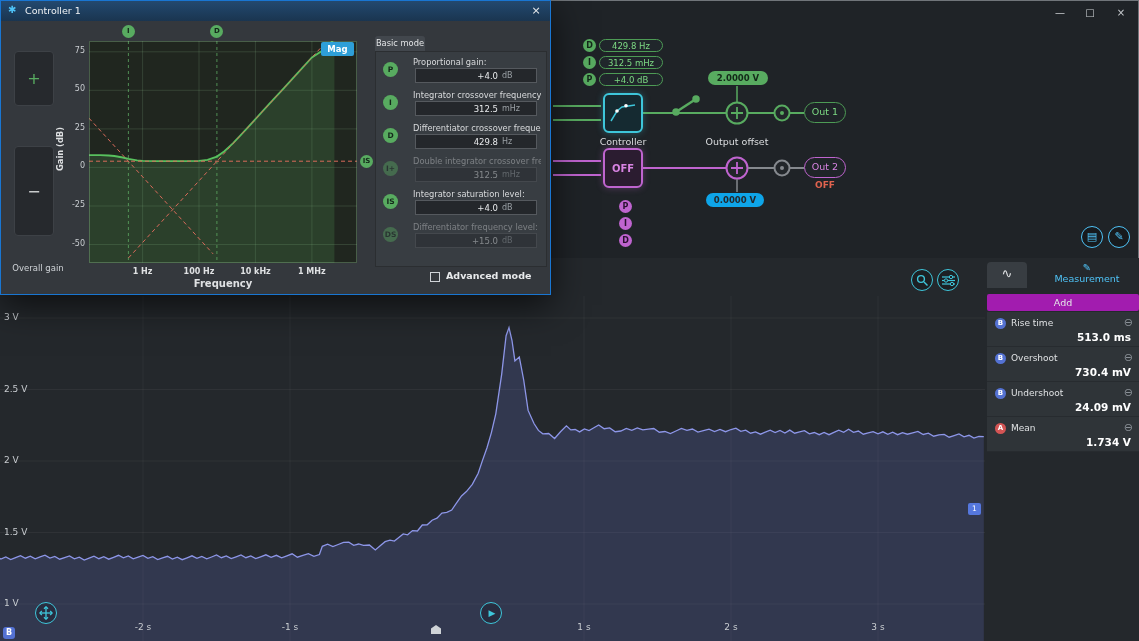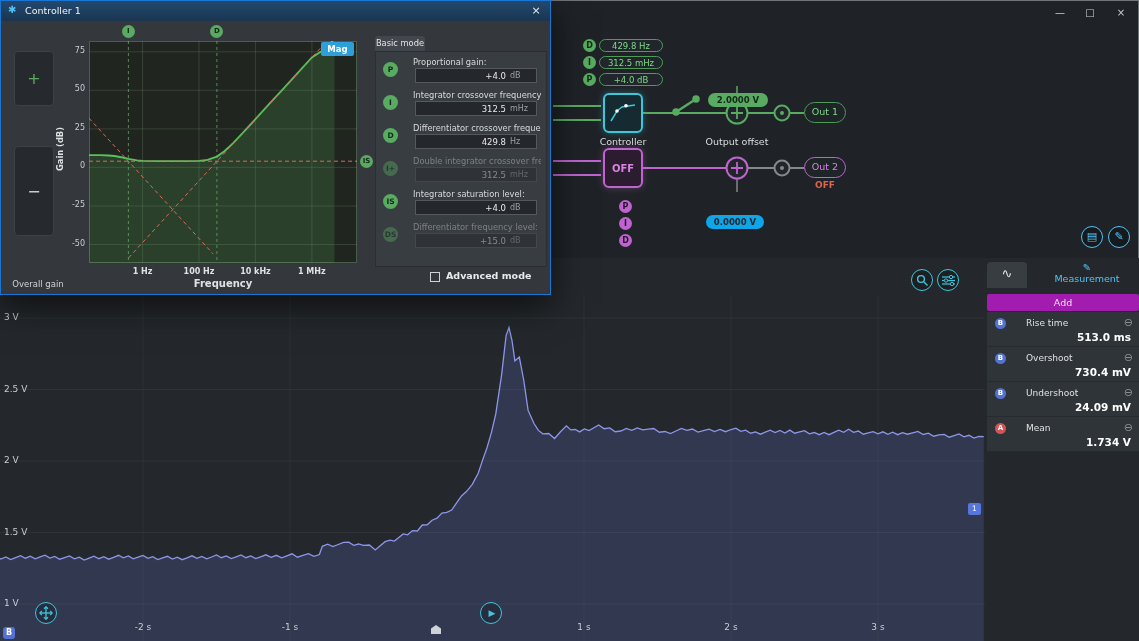--- a/index.html
+++ b/index.html
@@ -9,21 +9,21 @@
 
   
   .diagram{position:absolute;left:0;top:0;width:1139px;height:258px;z-index:1;}
   .wires{position:absolute;left:0;top:0;}
   .badge-circle{position:absolute;width:13px;height:13px;border-radius:50%;background:var(--green);
      color:#14281a;font-size:8px;font-weight:bold;text-align:center;line-height:13px;}
   .badge-circle.mag{background:var(--magenta);color:#2a1030;}
   .badge-pill{position:absolute;width:64px;height:13px;border:1px solid #4d9b55;border-radius:7px;
      background:#20262b;color:#7ddb84;font-size:8.5px;text-align:center;line-height:12px;}
   .offset-pill{position:absolute;height:14px;border-radius:7px;background:var(--green);
-     color:#132818;font-weight:bold;font-size:8.5px;text-align:center;line-height:14px;margin-top:22px;}
+     color:#132818;font-weight:bold;font-size:8.5px;text-align:center;line-height:14px;}
   .offset-pill.off{background:#0ea5e9;color:#24272b;}
   .block{position:absolute;width:40px;height:40px;border-radius:6px;background:#152a31;
      border:2px solid var(--accent);box-shadow:0 0 7px rgba(62,198,218,.35);
      display:flex;align-items:center;justify-content:center;}
   .block.off{background:#2b1c30;border-color:var(--magenta);box-shadow:0 0 7px rgba(191,100,207,.35);
      color:#d883e2;font-size:10px;font-weight:bold;}
   .flow-label{position:absolute;color:#dcdee0;font-size:9.5px;text-align:center;}
   .out-pill{position:absolute;width:42px;height:21px;border-radius:11px;background:#1f2428;
      border:1.5px solid #4d9b55;color:#7ddb84;font-size:9.5px;text-align:center;line-height:18px;}
   .out-pill.two{border-color:var(--magenta);color:#d883e2;}
@@ -55,21 +55,21 @@
      align-items:center;color:var(--measurement-blue);cursor:pointer;}
   .tab-meas .pic{font-size:10px;line-height:11px;}
   .tab-meas .plb{font-size:9.5px;line-height:11px;}
   .add-btn{position:absolute;left:0;top:34px;width:152px;height:17px;background:#a21caf;border-radius:2px;
      color:#e3e5e7;font-size:9.5px;text-align:center;line-height:17px;cursor:pointer;}
   .mlist{position:absolute;left:0;top:52px;width:152px;background:#2f3438;}
   .mrow{position:relative;height:35px;border-bottom:1px solid #272b2f;padding:4px 8px 0 8px;}
   .mrow .mb{position:absolute;left:8px;top:6px;width:11px;height:11px;border-radius:50%;background:var(--channel-b);
      color:#fff;font-size:7px;font-weight:bold;text-align:center;line-height:11px;}
   .mrow .mb.a{background:var(--channel-a);}
-  .mrow .mn{position:absolute;left:24px;top:6px;color:#dfe1e3;font-size:9px;margin-left:15px;}
+  .mrow .mn{position:absolute;left:24px;top:6px;color:#dfe1e3;font-size:9px;}
   .mrow .mr{position:absolute;right:6px;top:4px;color:#8a9097;font-size:11px;cursor:pointer;}
   .mrow .mv{position:absolute;right:8px;top:19px;color:#fff;font-size:10.5px;font-weight:bold;}
 
   
   .dialog{position:absolute;left:0;top:0;width:551px;height:295px;background:#34383d;z-index:10;
      border:1px solid #1976d2;box-shadow:0 10px 34px rgba(0,0,0,.65);}
   .dtitle{position:absolute;left:0;top:0;width:100%;height:20px;
      background:linear-gradient(#23496f,#1a3550);}
   .dtitle .dlogo{position:absolute;left:7px;top:3px;color:var(--measurement-blue);font-size:10px;}
   .dtitle .dtext{position:absolute;left:24px;top:4px;color:#f0f2f4;font-size:9.5px;}
@@ -92,21 +92,21 @@
   .dtab{position:absolute;left:374px;top:35px;width:50px;height:15px;background:#42474d;border-radius:3px 3px 0 0;
      color:#e3e5e7;font-size:8.3px;text-align:center;line-height:15px;cursor:pointer;}
   .dpanel{position:absolute;left:374px;top:50px;width:172px;height:216px;background:#383d42;border:1px solid #2b2e31;}
   .field{position:absolute;left:378px;width:164px;height:33px;}
   .field.disabled{opacity:.42;}
   .ficon{position:absolute;left:4px;top:8px;width:15px;height:15px;border-radius:50%;background:var(--green);
      color:#14281a;font-size:7.5px;font-weight:bold;text-align:center;line-height:15px;cursor:pointer;}
   .flabel{position:absolute;left:34px;top:3px;font-size:8.3px;color:#d8dadc;white-space:nowrap;
      overflow:hidden;max-width:128px;}
   .fbox{position:absolute;left:36px;top:14px;width:122px;height:15px;background:#24272b;border:1px solid #55595e;
-     display:flex;align-items:center;justify-content:flex-end;padding:0 4px;gap:4px;cursor:text;}
+     display:flex;align-items:center;justify-content:flex-end;padding:0 12px;gap:4px;cursor:text;}
   .fval{font-size:8.5px;color:#e8eaec;}
   .funit{font-size:8px;color:#9aa0a5;width:22px;text-align:left;}
   .dcheck{position:absolute;left:429px;top:271px;width:10px;height:10px;border:1px solid #cfd3d7;
      background:transparent;cursor:pointer;}
   .dchecklabel{position:absolute;left:445px;top:269px;font-size:9.5px;font-weight:bold;color:#e8eaec;text-align:right;}
 </style>
 </head>
 <body>
 
 <div class="screen">
@@ -284,21 +284,21 @@
 
   <div class="dialog">
     <div class="dtitle">
       <span class="dlogo">✱</span>
       <span class="dtext">Controller 1</span>
       <span class="dclose">×</span>
     </div>
 
     <div class="gain-btn plus" style="top:50px;height:55px">+</div>
     <div class="gain-btn" style="top:145px;height:90px">−</div>
-    <div class="small-label" style="left:2px;top:278px;width:70px">Overall gain</div>
+    <div class="small-label" style="left:2px;top:262px;width:70px">Overall gain</div>
 
     <div class="bylabel">Gain (dB)</div>
     <div id="bode-wrap">
       <svg id="bode-svg" width="268" height="222">
           <line x1="0" x2="268" y1="10.8" y2="10.8" stroke="rgba(150,200,150,0.18)"></line>
           <line x1="0" x2="268" y1="49.3" y2="49.3" stroke="rgba(150,200,150,0.18)"></line>
           <line x1="0" x2="268" y1="87.9" y2="87.9" stroke="rgba(150,200,150,0.18)"></line>
           <line x1="0" x2="268" y1="126.4" y2="126.4" stroke="rgba(150,200,150,0.18)"></line>
           <line x1="0" x2="268" y1="165.0" y2="165.0" stroke="rgba(150,200,150,0.18)"></line>
           <line x1="0" x2="268" y1="203.5" y2="203.5" stroke="rgba(150,200,150,0.18)"></line>

